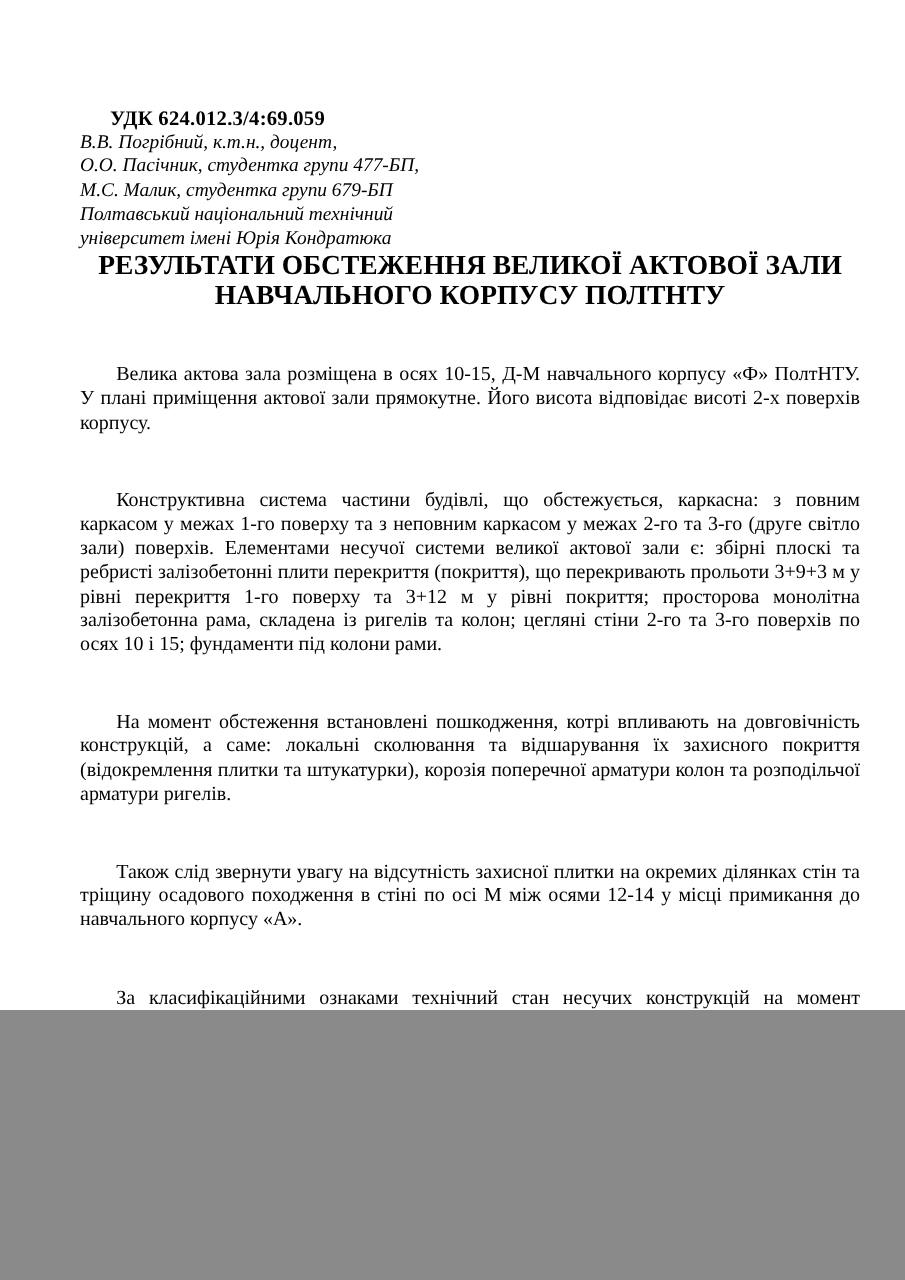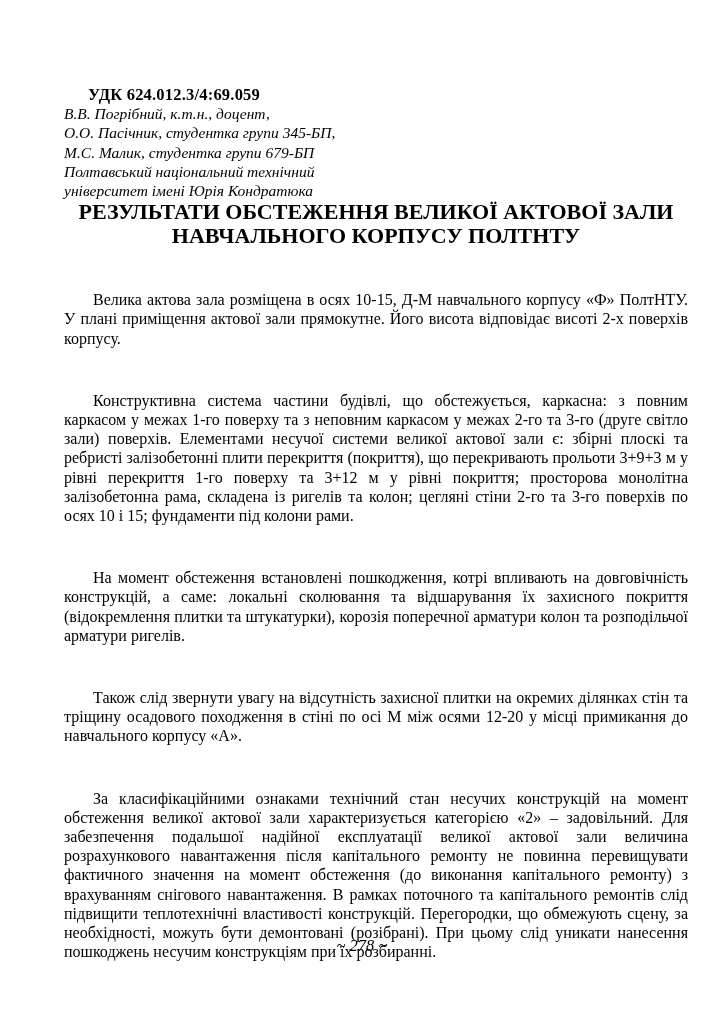--- a/index.html
+++ b/index.html
@@ -1,20 +1,20 @@
 <!DOCTYPE html>
 <html lang="uk"><head>
 <meta charset="utf-8">
 <style>
   * { margin: 0; padding: 0; box-sizing: border-box; }
   html, body { background: #8a8a8a; }
   .page {
     position: relative;
     width: 724px;
-    height: 1024px;
+    height: 808px;
     margin: 0 auto;
     background: #ffffff;
     color: #000000;
     font-family: "Liberation Serif", "DejaVu Serif", serif;
     font-size: 16px;
     line-height: 19.2px;
     padding: 0 36px 0 64px;
     overflow: hidden;
   }
   .udc {
@@ -56,31 +56,31 @@
 </style>
 </head>
 <body>
 
 <div class="page">
 
   <div class="udc">УДК 624.012.3/4:69.059</div>
 
   <div class="authors">
     <div>В.В. Погрібний, к.т.н., доцент,</div>
-    <div>О.О. Пасічник, студентка групи 345-БП,</div>
+    <div>О.О. Пасічник, студентка групи 477-БП,</div>
     <div>М.С. Малик, студентка групи 679-БП</div>
     <div>Полтавський національний технічний</div>
     <div>університет імені Юрія Кондратюка</div>
   </div>
 
   <h1 class="title">РЕЗУЛЬТАТИ ОБСТЕЖЕННЯ ВЕЛИКОЇ АКТОВОЇ ЗАЛИ НАВЧАЛЬНОГО КОРПУСУ ПОЛТНТУ</h1>
 
   <div class="body-text">
     <p>Велика актова зала розміщена в осях 10-15, Д-М навчального корпусу «Ф» ПолтНТУ. У плані приміщення актової зали прямокутне. Його висота відповідає висоті 2-х поверхів корпусу.</p>
     <p>Конструктивна система частини будівлі, що обстежується, каркасна: з повним каркасом у межах 1-го поверху та з неповним каркасом у межах 2-го та 3-го (друге світло зали) поверхів. Елементами несучої системи великої актової зали є: збірні плоскі та ребристі залізобетонні плити перекриття (покриття), що перекривають прольоти 3+9+3 м у рівні перекриття 1-го поверху та 3+12 м у рівні покриття; просторова монолітна залізобетонна рама, складена із ригелів та колон; цегляні стіни 2-го та 3-го поверхів по осях 10 і 15; фундаменти під колони рами.</p>
     <p>На момент обстеження встановлені пошкодження, котрі впливають на довговічність конструкцій, а саме: локальні сколювання та відшарування їх захисного покриття (відокремлення плитки та штукатурки), корозія поперечної арматури колон та розподільчої арматури ригелів.</p>
-    <p>Також слід звернути увагу на відсутність захисної плитки на окремих ділянках стін та тріщину осадового походження в стіні по осі М між осями 12-20 у місці примикання до навчального корпусу «А».</p>
+    <p>Також слід звернути увагу на відсутність захисної плитки на окремих ділянках стін та тріщину осадового походження в стіні по осі М між осями 12-14 у місці примикання до навчального корпусу «А».</p>
     <p>За класифікаційними ознаками технічний стан несучих конструкцій на момент обстеження великої актової зали характеризується категорією «2» – задовільний. Для забезпечення подальшої надійної експлуатації великої актової зали величина розрахункового навантаження після капітального ремонту не повинна перевищувати фактичного значення на момент обстеження (до виконання капітального ремонту) з врахуванням снігового навантаження. В рамках поточного та капітального ремонтів слід підвищити теплотехнічні властивості конструкцій. Перегородки, що обмежують сцену, за необхідності, можуть бути демонтовані (розібрані). При цьому слід уникати нанесення пошкоджень несучим конструкціям при їх розбиранні.</p>
   </div>
 
   <div class="page-number">~ 278 ~</div>
 
 </div>
 
 </body></html>

